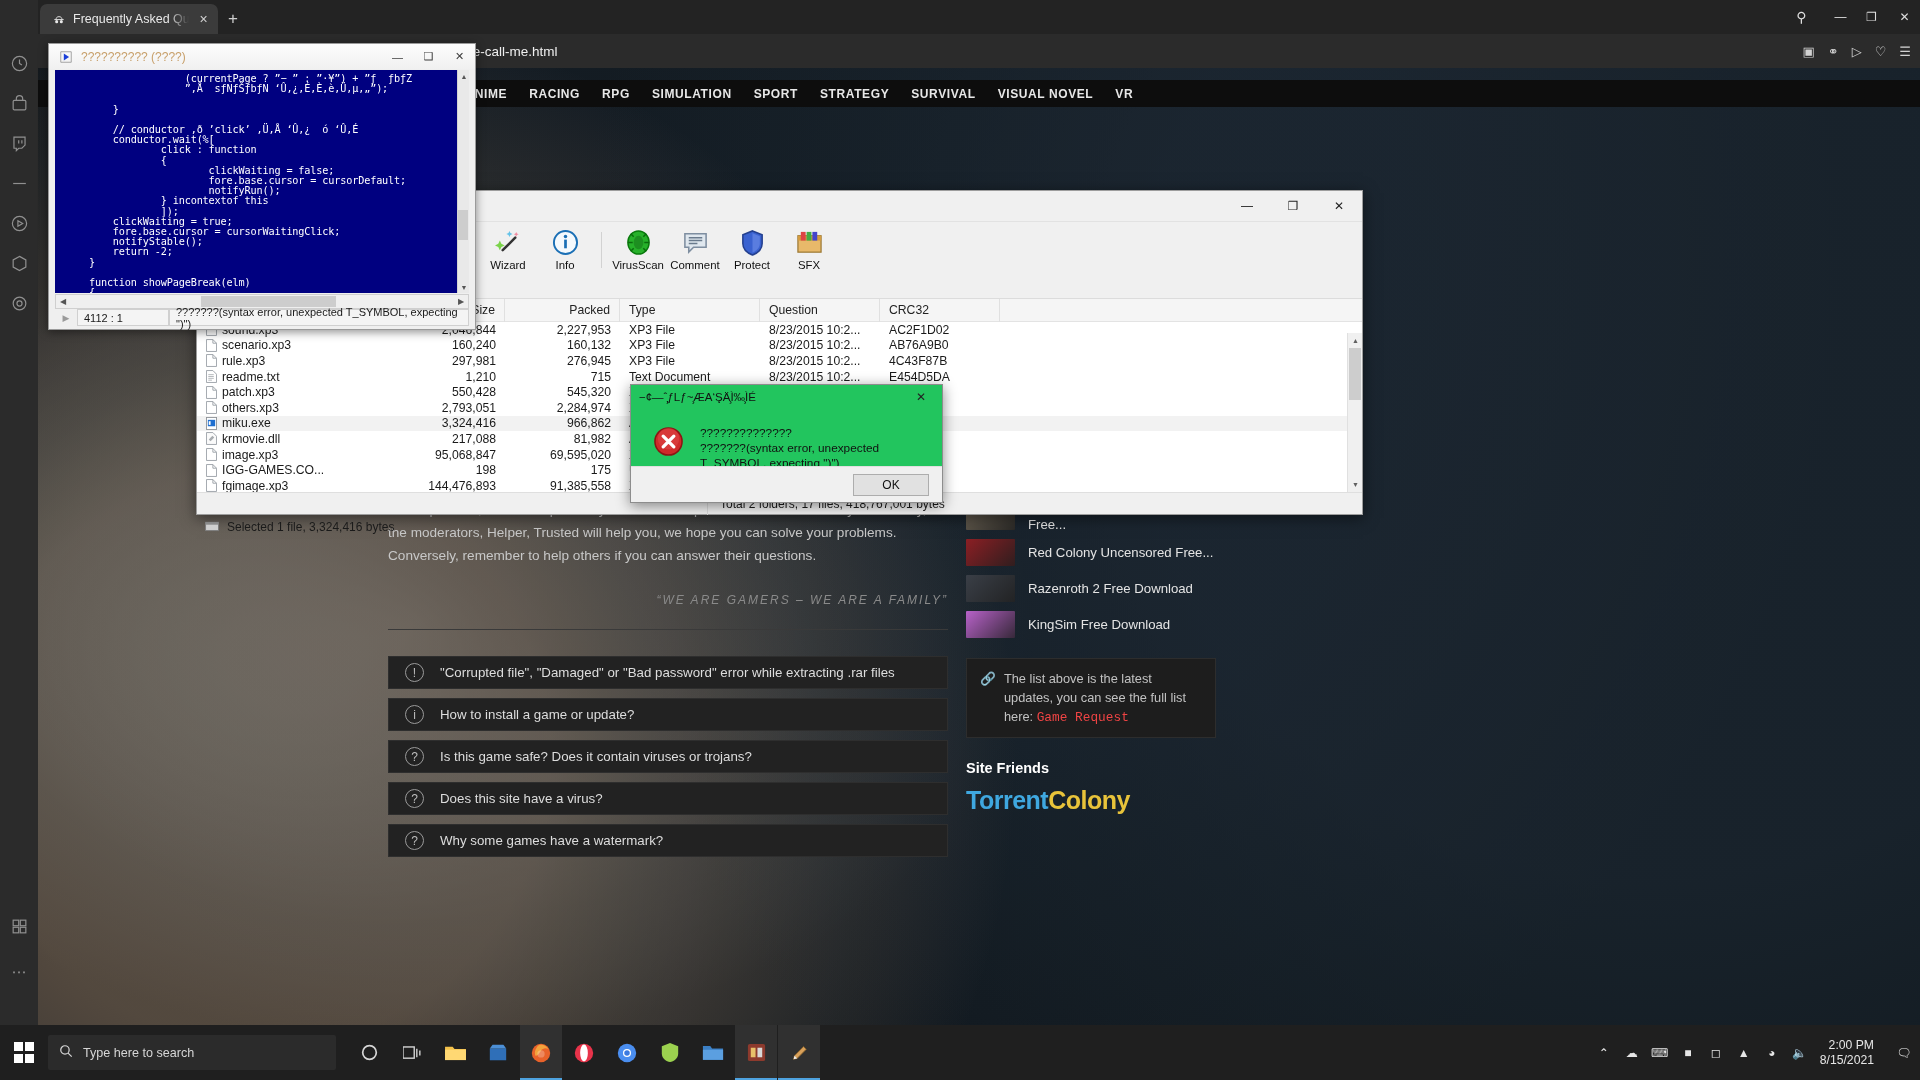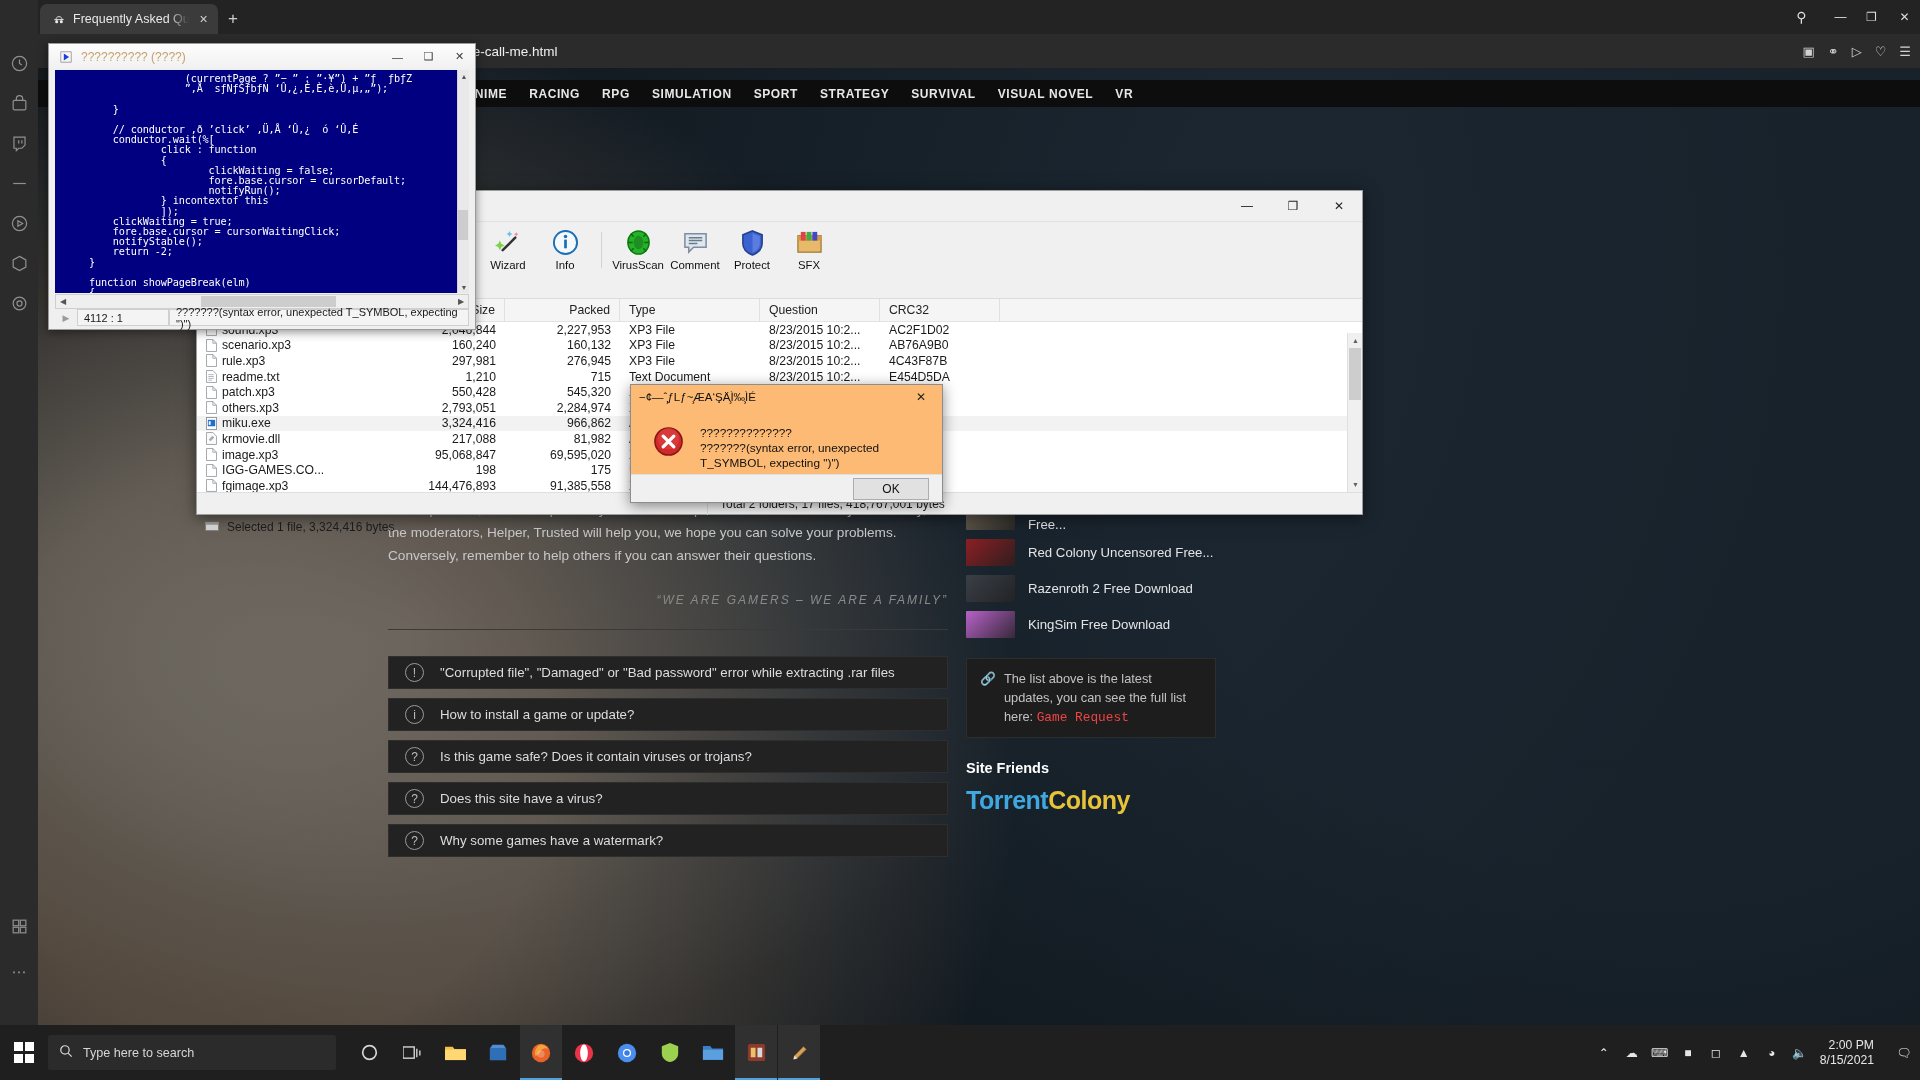--- a/index.html
+++ b/index.html
@@ -224,31 +224,31 @@
     background: #f0f0f0; border-top: 1px solid #dfdfdf;
     display: flex; align-items: center; font-size: 12px; color: #1a1a1a;
   }
   .rar-status .left { display: flex; align-items: center; gap: 7px; padding-left: 8px; width: 510px; margin-top: 47px; }
   .rar-status .right { border-left: 1px solid #dadada; padding-left: 12px; height: 22px;
      display: flex; align-items: center; flex:1;}
 
   
   .errdlg {
     position: absolute; left: 630px; top: 384px; width: 313px; height: 119px;
-    background: #fdba74; border: 1px solid #8d8d8d; box-shadow: 0 3px 13px rgba(0,0,0,.45);
+    background: #22c55e; border: 1px solid #8d8d8d; box-shadow: 0 3px 13px rgba(0,0,0,.45);
   }
   .errdlg-title { height: 24px; display: flex; align-items: center;
     font-size: 11.5px; color: #111; padding-left: 8px; }
   .errdlg-x { margin-left: auto; width: 42px; height: 24px; display: flex;
     align-items: center; justify-content: center; font-size: 12px; color: #222; }
   .errdlg-body { display: flex; gap: 16px; padding: 17px 14px 0 22px; }
   .errx { width: 31px; height: 31px; flex: none; }
   .errtxt { font-size: 11.8px; line-height: 15px; color: #111; }
   .errdlg-footer {
-    position: absolute; left: 0; right: 0; bottom: 0; height: 28px; background: #f0f0f0;
+    position: absolute; left: 0; right: 0; bottom: 0; height: 36px; background: #f0f0f0;
     border-top: 1px solid #dfdfdf; display: flex; align-items: center; justify-content: flex-end;
     padding-right: 13px;
   }
   .okbtn {
     width: 76px; height: 22px; background: #e1e1e1; border: 1px solid #adadad;
     font-size: 12px; color: #111; display: flex; align-items: center; justify-content: center;
   }
 
   
   .taskbar {

